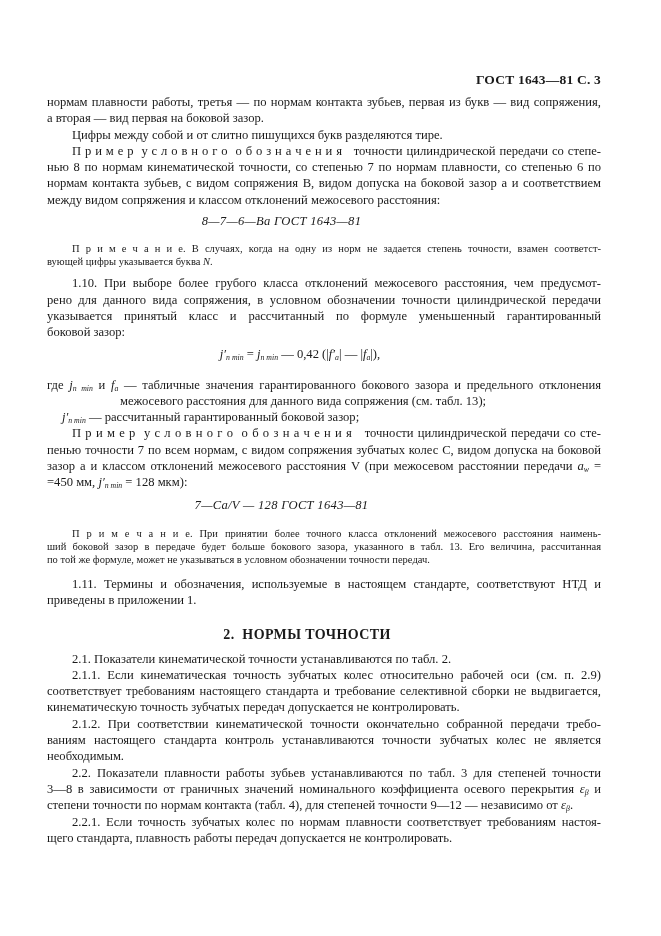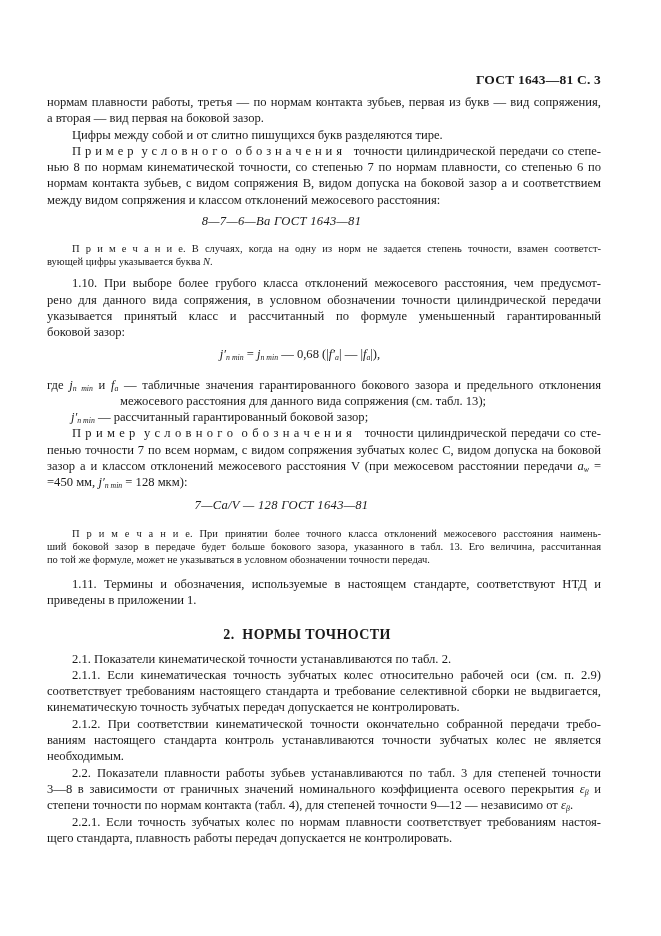--- a/index.html
+++ b/index.html
@@ -43,21 +43,21 @@
   .sm { font-size: 10.5px; line-height: 13px; }
   .h {
     text-align: center;
     font-weight: bold;
     font-size: 14px;
     line-height: 17px;
     padding-right: 34px;
     letter-spacing: 0.4px;
   }
   .w1 { margin-left: 73px; }
-  .w2 { margin-left: 24px; }
+  .w2 { margin-left: 15px; }
   .w3 { margin-left: 34px; }
   .i { font-style: italic; }
   sub {
     font-size: 0.62em;
     line-height: 0;
     vertical-align: -0.28em;
     font-style: italic;
   }
 </style>
 </head>
@@ -73,21 +73,21 @@
       <div class="line j"><span>нью 8 по нормам кинематической точности, со степенью 7 по нормам плавности, со степенью 6 по</span></div>
       <div class="line j"><span>нормам контакта зубьев, с видом сопряжения В, видом допуска на боковой зазор а и соответствием</span></div>
       <div class="line"><span>между видом сопряжения и классом отклонений межосевого расстояния:</span></div>
       <div class="line c" style="margin-top: 5px;"><span>8—7—6—Ва ГОСТ 1643—81</span></div>
       <div class="line sm ind j" style="margin-top: 13px;"><span>П р и м е ч а н и е. В случаях, когда на одну из норм не задается степень точности, взамен соответст-</span></div>
       <div class="line sm"><span>вующей цифры указывается буква </span><span class="i">N</span><span>.</span></div>
       <div class="line ind j" style="margin-top: 7px;"><span>1.10. При выборе более грубого класса отклонений межосевого расстояния, чем предусмот-</span></div>
       <div class="line j"><span>рено для данного вида сопряжения, в условном обозначении точности цилиндрической передачи</span></div>
       <div class="line j"><span>указывается принятый класс и рассчитанный по формуле уменьшенный гарантированный</span></div>
       <div class="line"><span>боковой зазор:</span></div>
-      <div class="line cf" style="margin-top: 4px;"><span class="i">j′</span><sub>n min</sub><span> = </span><span class="i">j</span><sub>n min</sub><span> — 0,68 (|</span><span class="i">f′</span><sub>a</sub><span>| — |</span><span class="i">f</span><sub>a</sub><span>|),</span></div>
+      <div class="line cf" style="margin-top: 4px;"><span class="i">j′</span><sub>n min</sub><span> = </span><span class="i">j</span><sub>n min</sub><span> — 0,42 (|</span><span class="i">f′</span><sub>a</sub><span>| — |</span><span class="i">f</span><sub>a</sub><span>|),</span></div>
       <div class="line j" style="margin-top: 14px;"><span>где </span><span class="i">j</span><sub>n min</sub><span> и </span><span class="i">f</span><sub>a</sub><span> — табличные значения гарантированного бокового зазора и предельного отклонения</span></div>
       <div class="line w1"><span>межосевого расстояния для данного вида сопряжения (см. табл. 13);</span></div>
       <div class="line w2"><span class="i">j′</span><sub>n min</sub><span> — рассчитанный гарантированный боковой зазор;</span></div>
       <div class="line ind j"><span>П р и м е р &nbsp;у с л о в н о г о &nbsp;о б о з н а ч е н и я &nbsp; точности цилиндрической передачи со сте-</span></div>
       <div class="line j"><span>пенью точности 7 по всем нормам, с видом сопряжения зубчатых колес С, видом допуска на боковой</span></div>
       <div class="line j"><span>зазор а и классом отклонений межосевого расстояния V (при межосевом расстоянии передачи </span><span class="i">a</span><sub>w</sub><span> =</span></div>
       <div class="line"><span>=450 мм, </span><span class="i">j′</span><sub>n min</sub><span> = 128 мкм):</span></div>
       <div class="line c" style="margin-top: 6px;"><span>7—Са/V — 128 ГОСТ 1643—81</span></div>
       <div class="line sm ind j" style="margin-top: 14px;"><span>П р и м е ч а н и е. При принятии более точного класса отклонений межосевого расстояния наимень-</span></div>
       <div class="line sm j"><span>ший боковой зазор в передаче будет больше бокового зазора, указанного в табл. 13. Его величина, рассчитанная</span></div>

